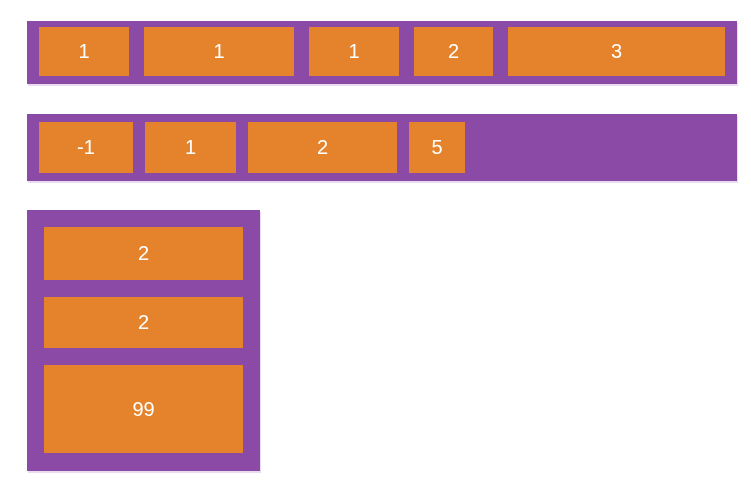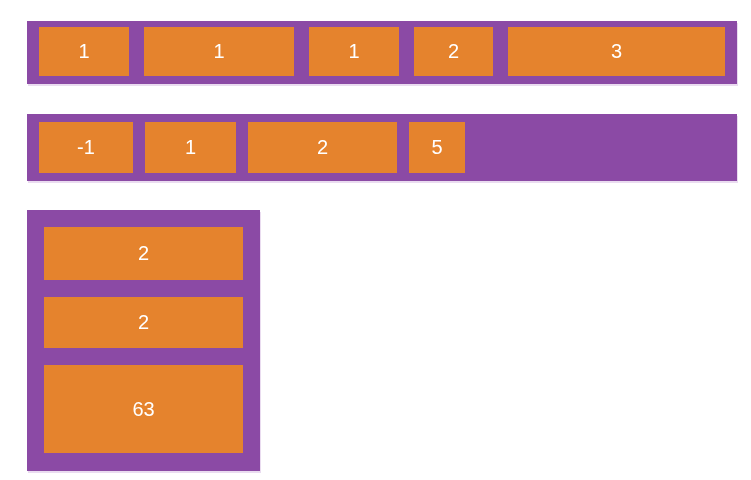--- a/index.html
+++ b/index.html
@@ -95,16 +95,16 @@
   <div class="flex-container" id="container-b">
     <div class="flex-item">-1</div>
     <div class="flex-item">1</div>
     <div class="flex-item">2</div>
     <div class="flex-item">5</div>
   </div>
 
   <div class="flex-container" id="container-c">
     <div class="flex-item">2</div>
     <div class="flex-item">2</div>
-    <div class="flex-item">63</div>
+    <div class="flex-item">99</div>
   </div>
 
 </div>
 
 </body></html>

